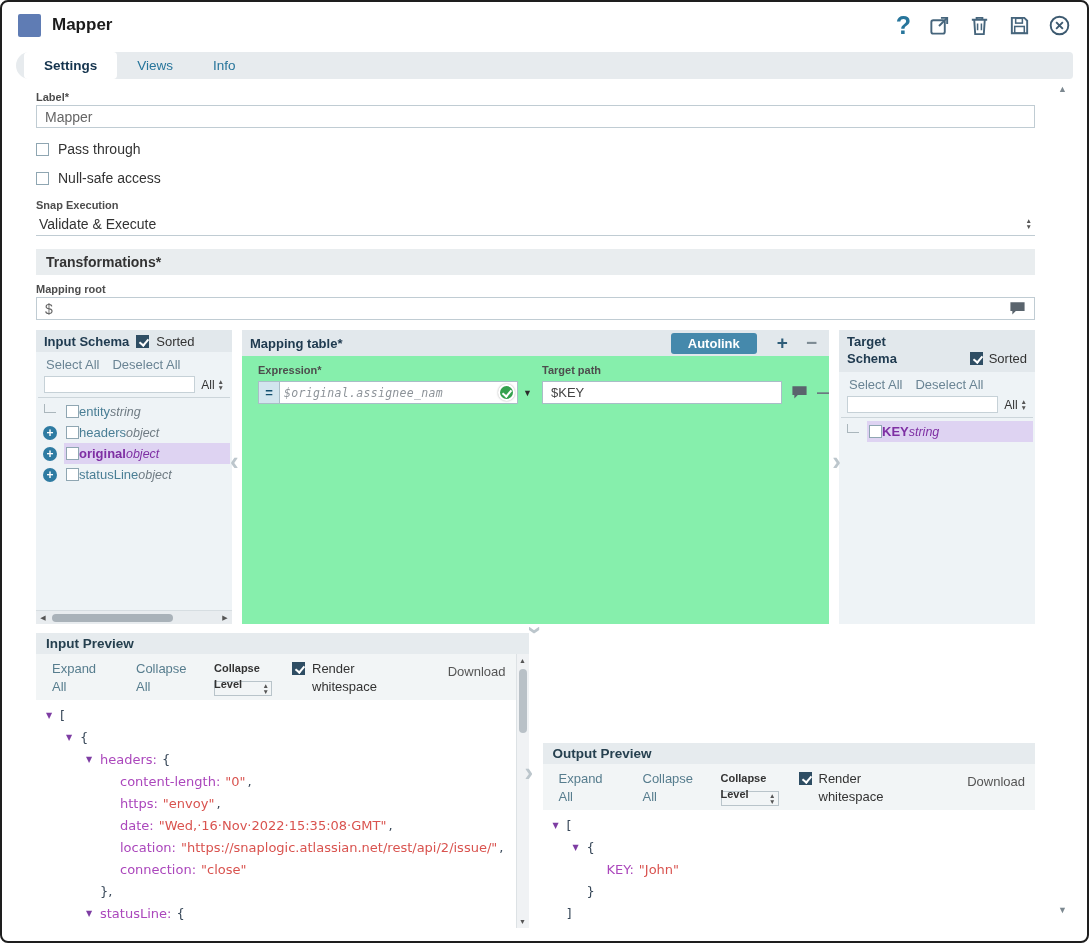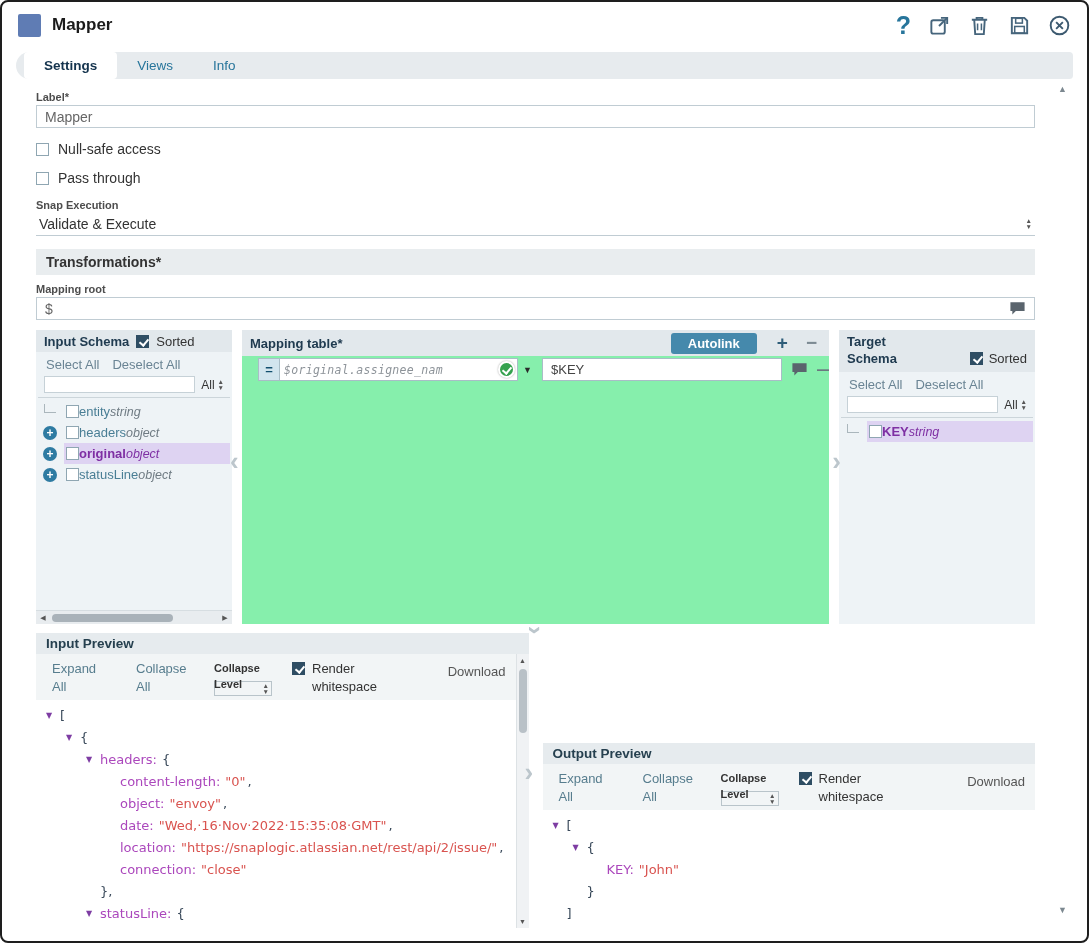--- a/index.html
+++ b/index.html
@@ -173,25 +173,25 @@
 
   <div class="content">
     <span class="scroll-arrow top">▲</span>
     <span class="scroll-arrow bottom">▼</span>
 
     <div class="field-label">Label*</div>
     <div class="text-input">Mapper</div>
 
     <div class="check-row">
       <span class="cb"></span>
-      <span>Null-safe access</span>
+      <span>Pass through</span>
     </div>
     <div class="check-row">
       <span class="cb"></span>
-      <span>Pass through</span>
+      <span>Null-safe access</span>
     </div>
 
     <div class="field-label">Snap Execution</div>
     <div class="underline-select">
       <span>Validate &amp; Execute</span>
       <span class="spin">
           <i>▲</i>
           <i>▼</i>
         </span>
     </div>
@@ -278,20 +278,24 @@
           <span class="harr">▶</span>
         </div>
       </div>
 
       <div class="map-panel">
         <div class="panel-head">
           <span class="panel-title">Mapping table*</span>
           <button class="autolink">Autolink</button>
           <span class="map-plus">+</span>
           <span class="map-minus">−</span>
+        </div>
+        <div class="map-cols">
+          <span>Expression*</span>
+          <span>Target path</span>
         </div>
         <div id="map-rows">
             <div class="map-row">
               <div class="expr-cell">
                 <div class="expr-box">
                   <span class="eq-btn">=</span>
                   <span class="expr-text">$original.assignee_nam</span>
                   <span class="check-badge"></span>
                 </div>
                 <span class="caret">▼</span>
@@ -370,21 +374,21 @@
                 <span class="cb checked"></span>
                 <span class="ws-label">Render whitespace</span>
               </span>
               <span class="tool-dl">Download</span>
             </div>
             <div class="json" id="input-json">
                 <div class="json-line" style="padding-left: 8px;"><span class="j-arrow">▼</span><span class="j-punct">[</span></div>
                 <div class="json-line" style="padding-left: 28px;"><span class="j-arrow">▼</span><span class="j-punct">{</span></div>
                 <div class="json-line" style="padding-left: 48px;"><span class="j-arrow">▼</span><span class="j-key">headers:</span><span class="j-punct">{</span></div>
                 <div class="json-line" style="padding-left: 68px;"><span class="j-arrow"></span><span class="j-key">content-length:</span><span class="j-val">"0"</span><span class="j-punct">,</span></div>
-                <div class="json-line" style="padding-left: 68px;"><span class="j-arrow"></span><span class="j-key">object:</span><span class="j-val">"envoy"</span><span class="j-punct">,</span></div>
+                <div class="json-line" style="padding-left: 68px;"><span class="j-arrow"></span><span class="j-key">https:</span><span class="j-val">"envoy"</span><span class="j-punct">,</span></div>
                 <div class="json-line" style="padding-left: 68px;"><span class="j-arrow"></span><span class="j-key">date:</span><span class="j-val">"Wed,·16·Nov·2022·15:35:08·GMT"</span><span class="j-punct">,</span></div>
                 <div class="json-line" style="padding-left: 68px;"><span class="j-arrow"></span><span class="j-key">location:</span><span class="j-val">"https://snaplogic.atlassian.net/rest/api/2/issue/"</span><span class="j-punct">,</span></div>
                 <div class="json-line" style="padding-left: 68px;"><span class="j-arrow"></span><span class="j-key">connection:</span><span class="j-val">"close"</span></div>
                 <div class="json-line" style="padding-left: 48px;"><span class="j-arrow"></span><span class="j-punct">},</span></div>
                 <div class="json-line" style="padding-left: 48px;"><span class="j-arrow">▼</span><span class="j-key">statusLine:</span><span class="j-punct">{</span></div>
               </div>
           </div>
           <div class="vscroll">
             <span class="varr">▲</span>
             <span class="vtrack">

